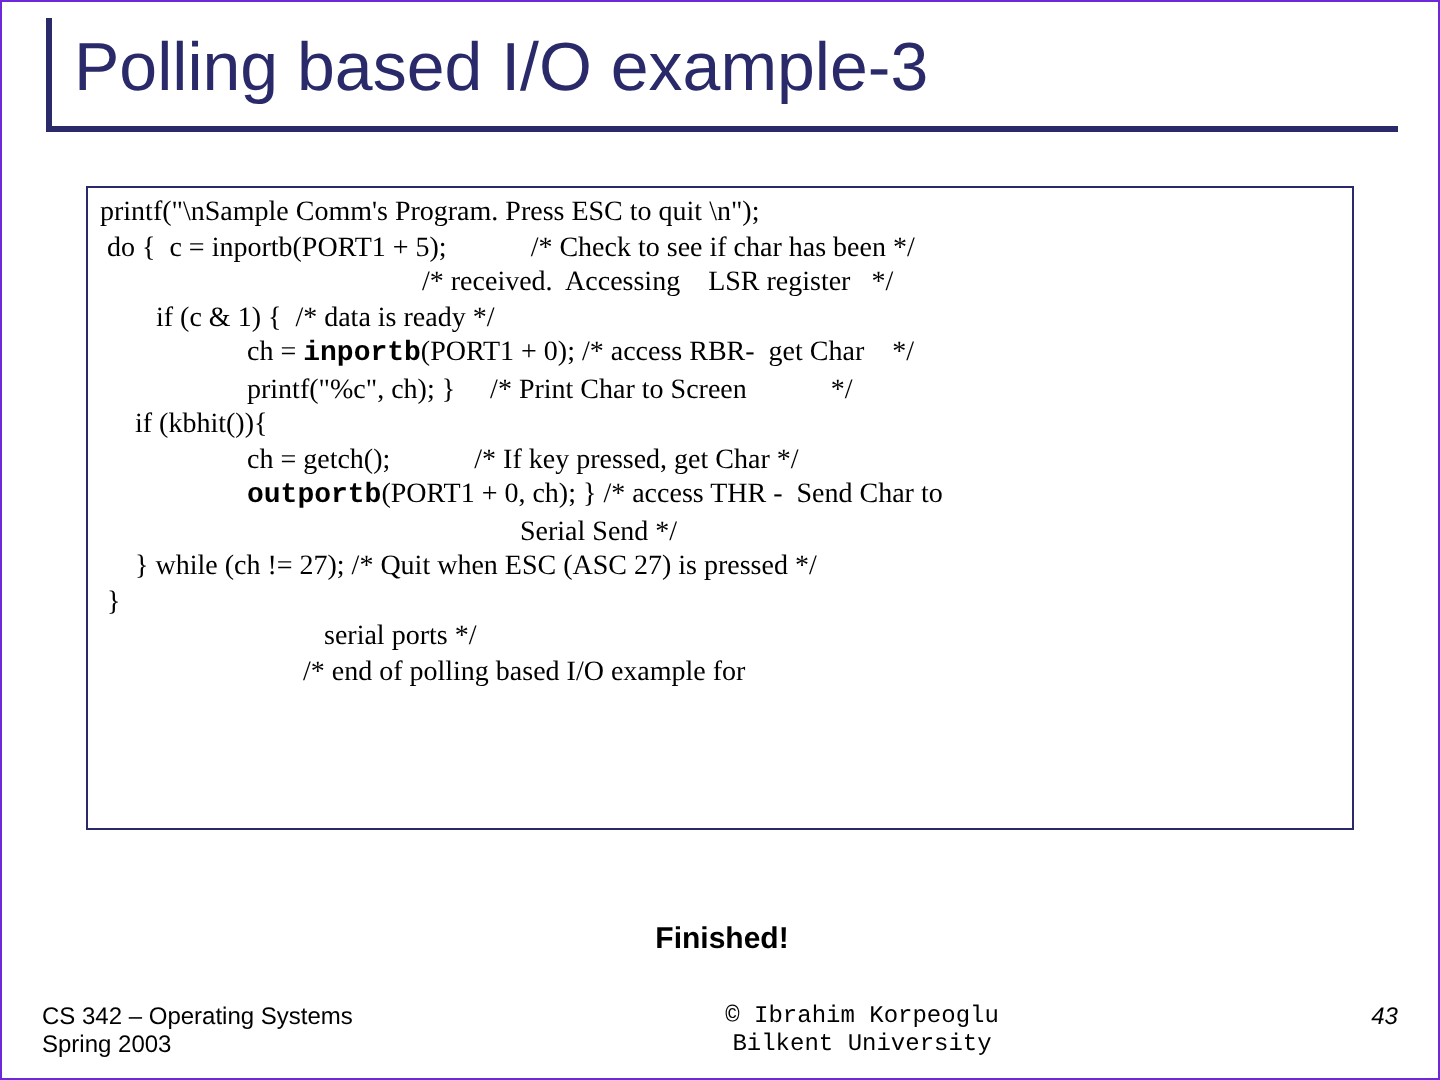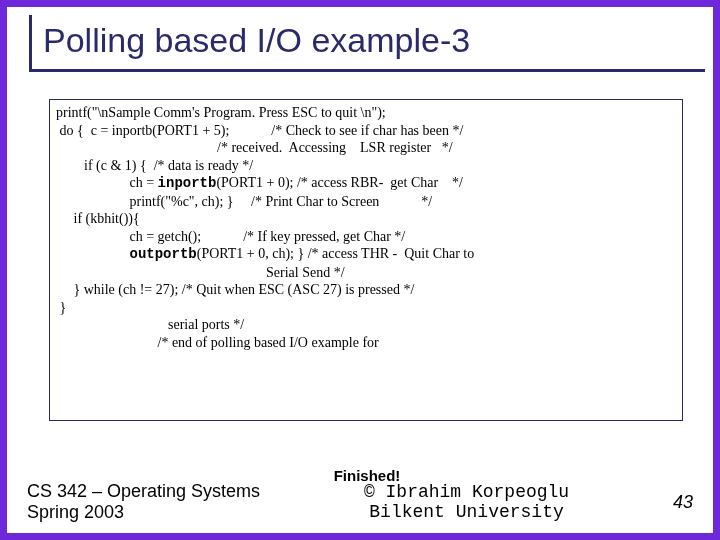--- a/index.html
+++ b/index.html
@@ -8,21 +8,21 @@
     height: 540px;
     background: #fff;
     font-family: Arial, sans-serif;
     position: relative;
     overflow: hidden;
   }
   .slide {
     width: 720px;
     height: 540px;
     position: relative;
-    border: 7px solid #6d28d9;
+    border: 1px solid #6d28d9;
   }
   .title-left-border {
     position: absolute;
     top: 8px;
     left: 22px;
     width: 3px;
     height: 56px;
     background: #2a2a6a;
   }
   h1 {
@@ -67,25 +67,25 @@
     font-size: 15px;
     font-weight: bold;
     color: #000;
   }
   .footer {
     position: absolute;
     bottom: 10px;
     left: 20px;
     right: 20px;
     font-family: Arial, sans-serif;
-    font-size: 18px;
+    font-size: 12px;
     color: #000;
     display: flex;
     justify-content: space-between;
-    align-items: center;
+    align-items: flex-start;
   }
   .footer .left { text-align: left; }
   .footer .center { text-align: center; font-family: Liberation Mono, monospace; }
   .footer .right { text-align: right; font-style: italic; }
 </style>
 </head>
 <body>
 
 <div class="slide">
   <div class="title-left-border"></div>
@@ -95,21 +95,21 @@
   <div class="code-box">
     <div class="line">printf("\nSample Comm's Program. Press ESC to quit \n");</div>
     <div class="line"> do {  c = inportb(PORT1 + 5);            /* Check to see if char has been */</div>
     <div class="line">                                              /* received.  Accessing    LSR register   */</div>
     <div class="line">        if (c &amp; 1) {  /* data is ready */</div>
     <div class="line"><span>                     ch = </span><span class="bold">inportb</span><span>(PORT1 + 0); /* access RBR-  get Char    */</span></div>
     <div class="line">                     printf("%c", ch); }     /* Print Char to Screen            */</div>
     <div class="line"></div>
     <div class="line">     if (kbhit()){</div>
     <div class="line">                     ch = getch();            /* If key pressed, get Char */</div>
-    <div class="line"><span>                     </span><span class="bold">outportb</span><span>(PORT1 + 0, ch); } /* access THR -  Quit Char to</span></div>
+    <div class="line"><span>                     </span><span class="bold">outportb</span><span>(PORT1 + 0, ch); } /* access THR -  Send Char to</span></div>
     <div class="line">                                                            Serial Send */</div>
     <div class="line">     } while (ch != 27); /* Quit when ESC (ASC 27) is pressed */</div>
     <div class="line"> }</div>
     <div class="line"></div>
     <div class="line">                                serial ports */</div>
     <div class="line">                             /* end of polling based I/O example for</div>
   </div>
 
   <div class="finished">Finished!</div>
 

